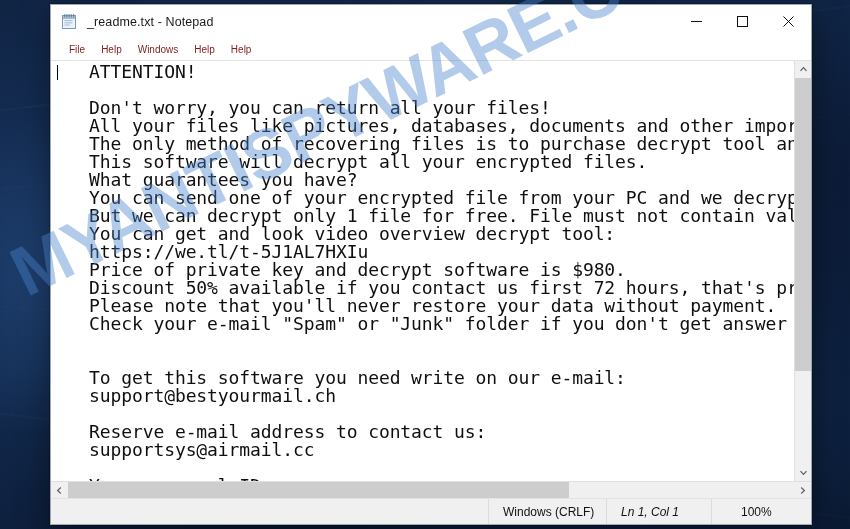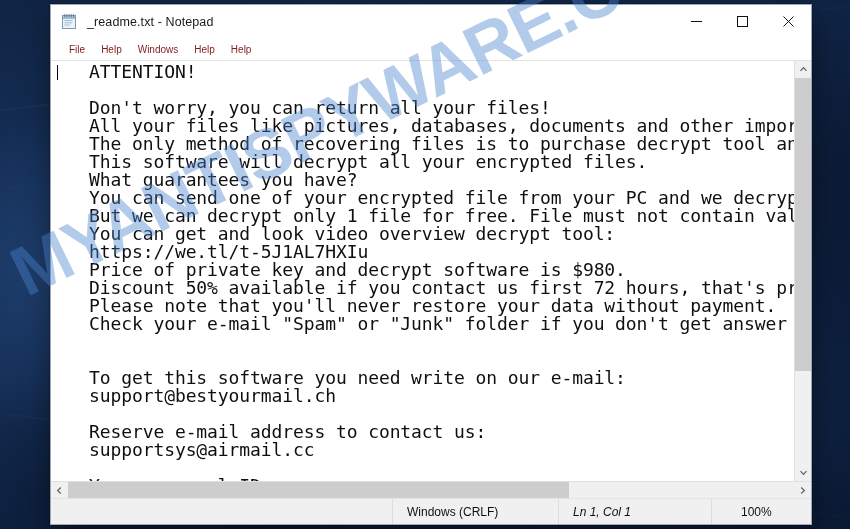--- a/index.html
+++ b/index.html
@@ -204,21 +204,20 @@
   }
   #status-spacer { flex: 1 1 auto; height: 100%; }
   .status-cell {
     height: 100%;
     display: flex;
     align-items: center;
     padding: 0 14px;
     border-left: 1px solid #dcdcdc;
     white-space: nowrap;
     cursor: default;
-    margin-left: 48px;
   }
   #status-zoom { width: 100px; padding-left: 29px; }
   #status-eol  { width: 118px; }
   #status-ln   { width: 105px; font-style: italic; }
 
   
   #watermark {
     position: absolute;
     left: 0; top: 0;
     width: 850px; height: 529px;

